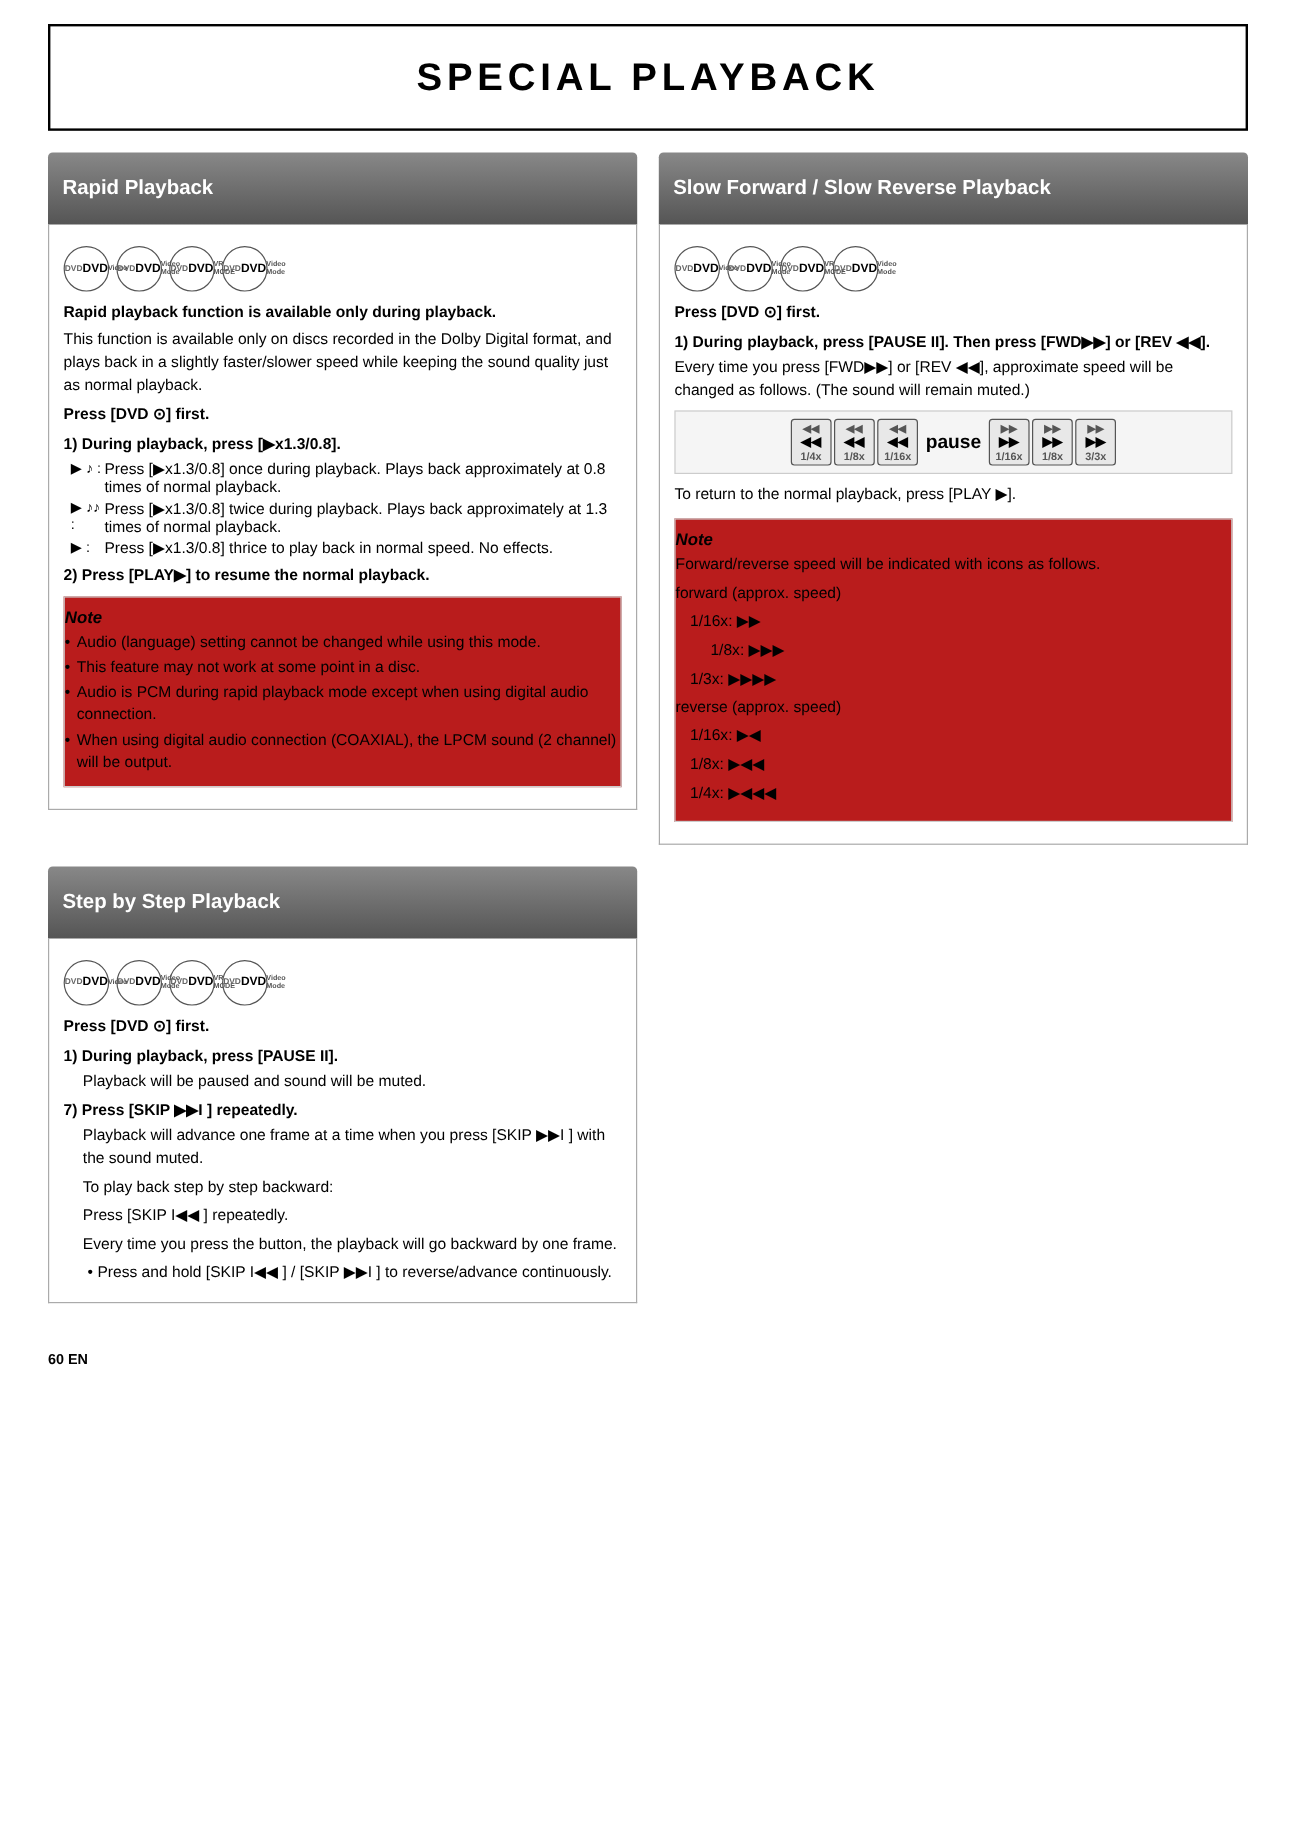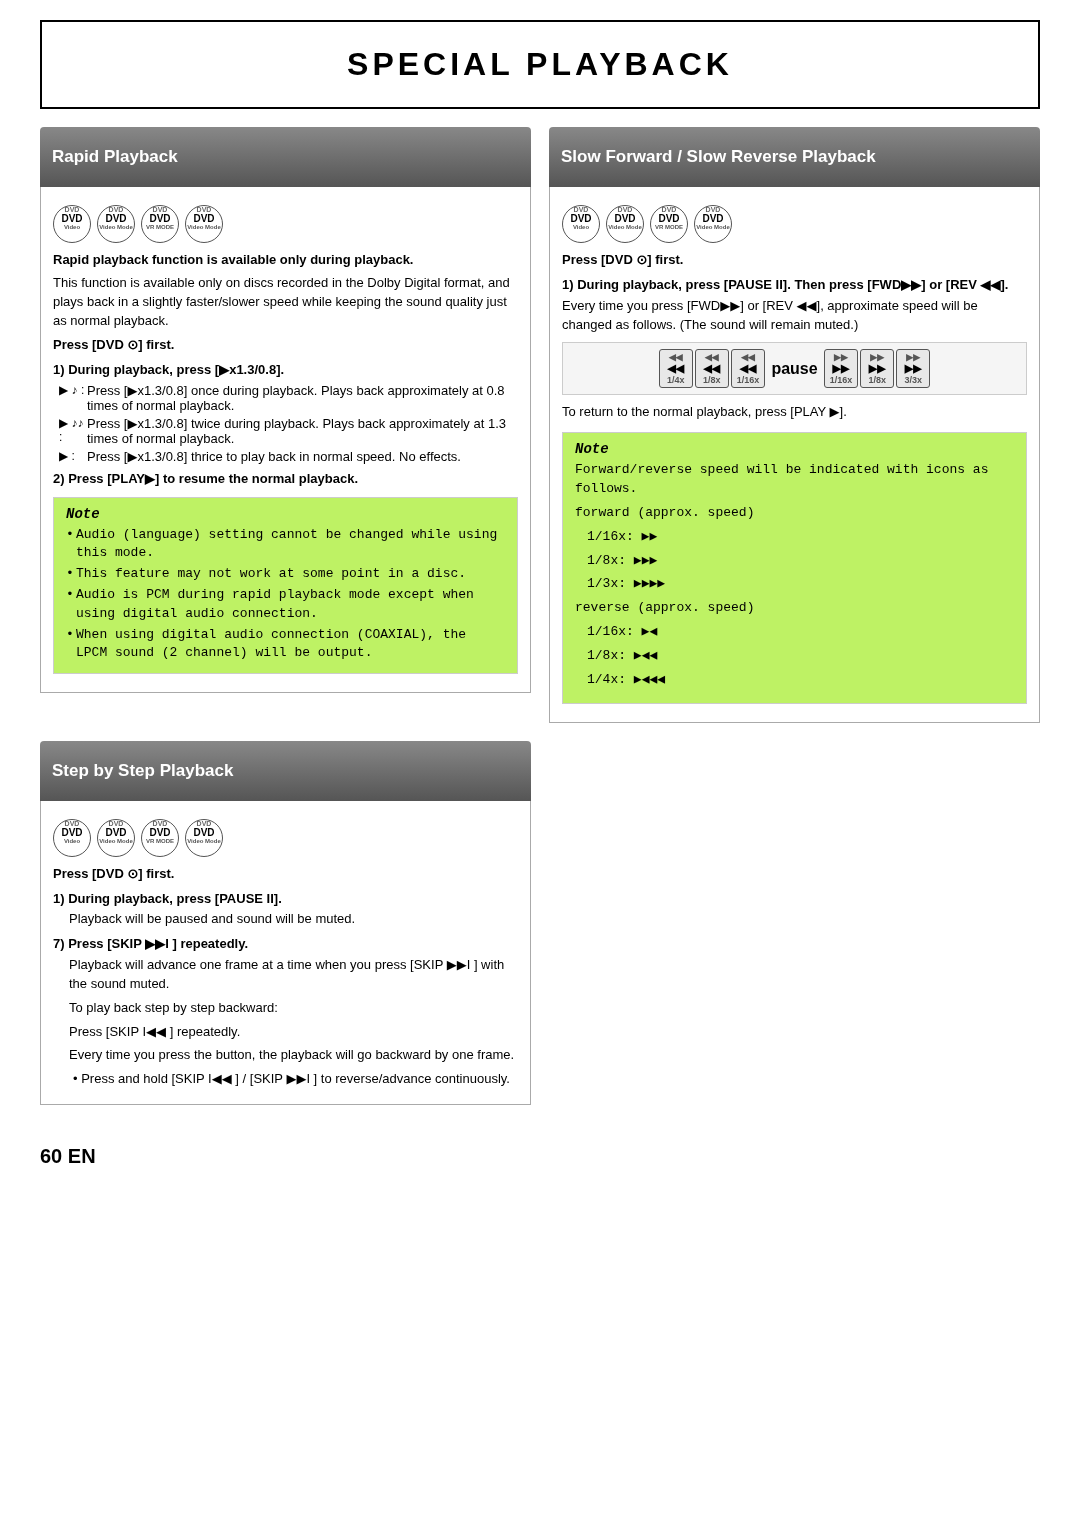--- a/index.html
+++ b/index.html
@@ -46,21 +46,21 @@
       display: flex;
       gap: 6px;
       margin: 8px 0;
     }
     .dvd-badge {
       border: 1.5px solid #555;
       border-radius: 50%;
       width: 38px;
       height: 38px;
       display: flex;
-      flex-direction: column;
+      flex-direction: row;
       align-items: center;
       justify-content: flex-start;
       font-size: 8px;
       font-weight: bold;
       color: #333;
       position: relative;
     }
     .dvd-badge .top-text {
       font-size: 7px;
       color: #666;
@@ -75,25 +75,24 @@
       color: #555;
     }
     p { margin-bottom: 5px; line-height: 1.45; }
     .bold-note { font-weight: bold; margin-bottom: 4px; }
     .press-dvd { font-weight: bold; margin: 6px 0 4px; }
     .step-label { font-weight: bold; margin: 6px 0 2px; }
     .indent { padding-left: 16px; }
     .symbol-row { display: flex; align-items: flex-start; margin: 3px 0 3px 6px; }
     .symbol { min-width: 28px; font-size: 12px; }
     .note-box {
-      background: #bef264;
+      background: #b91c1c;
       border: 1px solid #ccc;
-      padding: 8px 12px;
+      padding: 8px 0;
       margin: 8px 0;
-      font-family: Liberation Mono, monospace;
     }
     .note-title { font-weight: bold; font-style: italic; font-size: 14px; margin-bottom: 4px; }
     .note-item { padding-left: 10px; margin-bottom: 3px; line-height: 1.4; position: relative; }
     .note-item::before { content: "•"; position: absolute; left: 0; }
     .speed-diagram {
       display: flex;
       align-items: center;
       gap: 2px;
       background: #f5f5f5;
       border: 1px solid #ccc;
@@ -119,21 +118,21 @@
     .speed-btn .arrow { font-size: 11px; }
     .speed-btn .bottom { font-size: 9px; color: #555; }
     .pause-btn {
       font-size: 16px;
       font-weight: bold;
       padding: 0 4px;
     }
     .full-section {
       margin-top: 18px;
     }
-    .page-num { font-size: 20px; font-weight: bold; margin-top: 30px; }
+    .page-num { font-size: 12px; font-weight: bold; margin-top: 30px; }
   </style>
 </head>
 <body>
 
 <div class="page-title">SPECIAL PLAYBACK</div>
 
 <div class="two-col">
 
   <div>
     <div class="section-header">Rapid Playback</div>
@@ -263,21 +262,21 @@
           </div>
         </div>
 
         <p>To return to the normal playback, press [PLAY ▶].</p>
 
         <div class="note-box" style="margin-top:10px;">
           <div class="note-title">Note</div>
           <p>Forward/reverse speed will be indicated with icons as follows.</p>
           <p>forward (approx. speed)</p>
           <p style="margin-left:12px;">1/16x:  ▶▶</p>
-          <p style="margin-left:12px;">1/8x:   ▶▶▶</p>
+          <p style="margin-left:29px;">1/8x:   ▶▶▶</p>
           <p style="margin-left:12px;">1/3x:   ▶▶▶▶</p>
           <p>reverse (approx. speed)</p>
           <p style="margin-left:12px;">1/16x:  ▶◀</p>
           <p style="margin-left:12px;">1/8x:   ▶◀◀</p>
           <p style="margin-left:12px;">1/4x:   ▶◀◀◀</p>
         </div>
       </div>
     </div>
   </div>
 </div>

